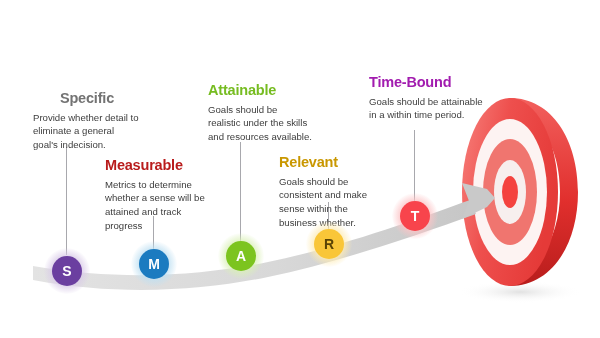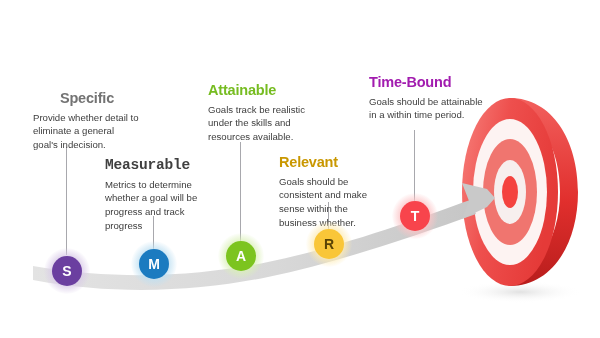--- a/index.html
+++ b/index.html
@@ -75,21 +75,21 @@
   }
   .halo {
     position: absolute;
     width: 46px;
     height: 46px;
     border-radius: 50%;
     z-index: 5;
   }
 
   .txt-purple { color: #737373; text-align: center; }
-  .txt-blue   { color: #404040; font-family: Liberation Mono, monospace; }
+  .txt-blue   { color: #b91c1c; }
   .txt-green  { color: #76bc21; }
   .txt-gold   { color: #c99700; }
   .txt-red    { color: #a21caf; }
 </style>
 </head>
 <body>
 
 <div id="stage">
 
   <svg class="artwork" viewBox="0 0 600 338">
@@ -190,26 +190,26 @@
     <span>T</span>
   </div>
 
   <div class="block" id="block-s">
     <p class="heading txt-purple">Specific</p>
     <p class="body">Provide whether detail to eliminate a general goal's indecision.</p>
   </div>
 
   <div class="block" id="block-m">
     <p class="heading txt-blue">Measurable</p>
-    <p class="body">Metrics to determine whether a goal will be progress and track progress</p>
+    <p class="body">Metrics to determine whether a sense will be attained and track progress</p>
   </div>
 
   <div class="block" id="block-a">
     <p class="heading txt-green">Attainable</p>
-    <p class="body">Goals track be realistic under the skills and resources available.</p>
+    <p class="body">Goals should be realistic under the skills and resources available.</p>
   </div>
 
   <div class="block" id="block-r">
     <p class="heading txt-gold">Relevant</p>
     <p class="body">Goals should be consistent and make sense within the business whether.</p>
   </div>
 
   <div class="block" id="block-t">
     <p class="heading txt-red">Time-Bound</p>
     <p class="body">Goals should be attainable in a within time period.</p>

